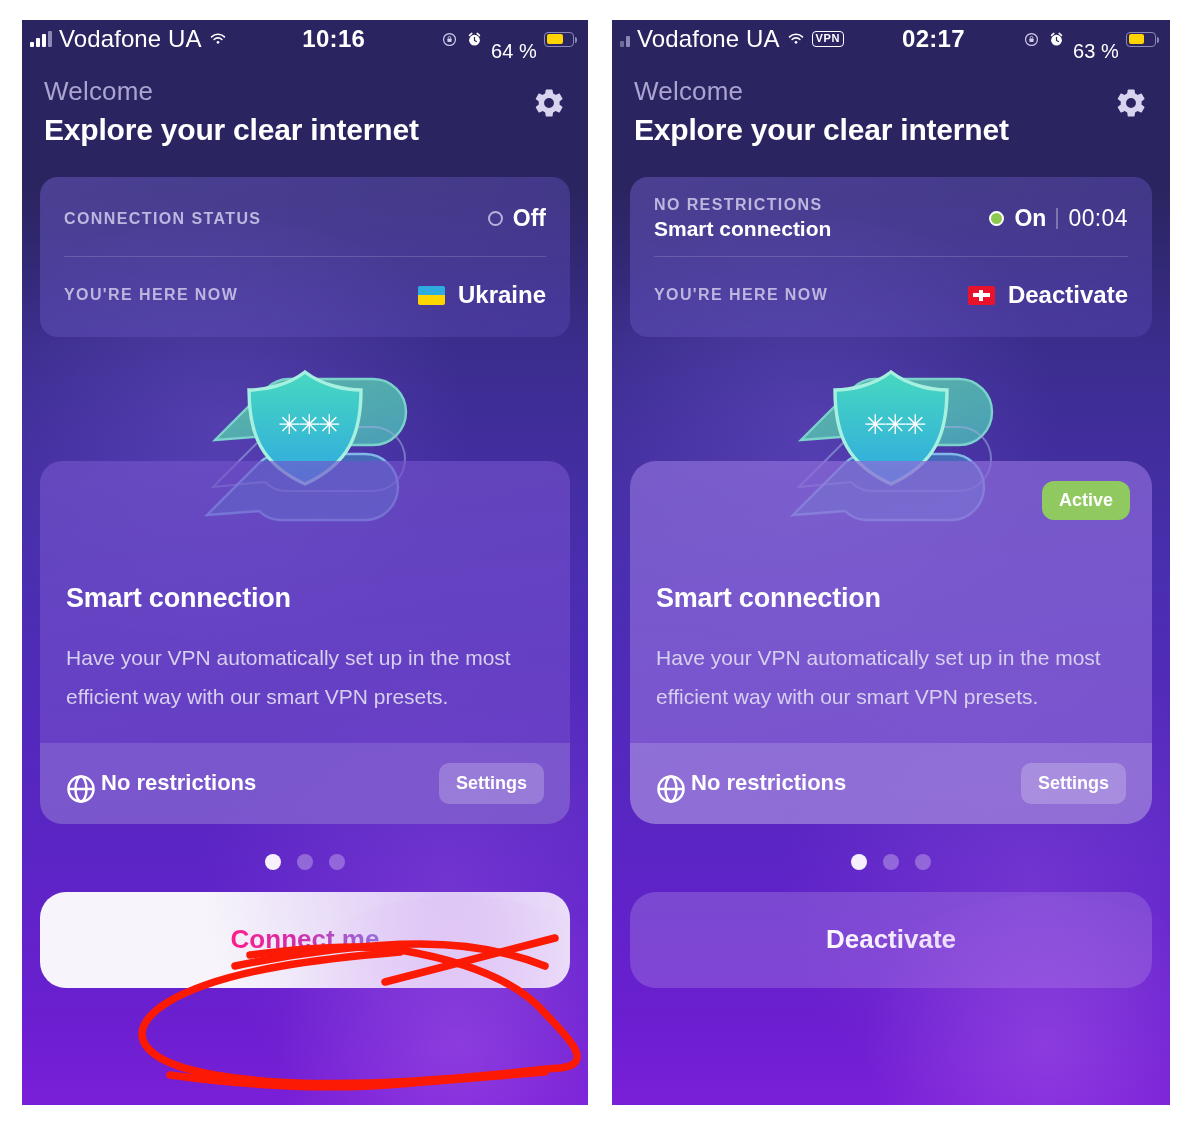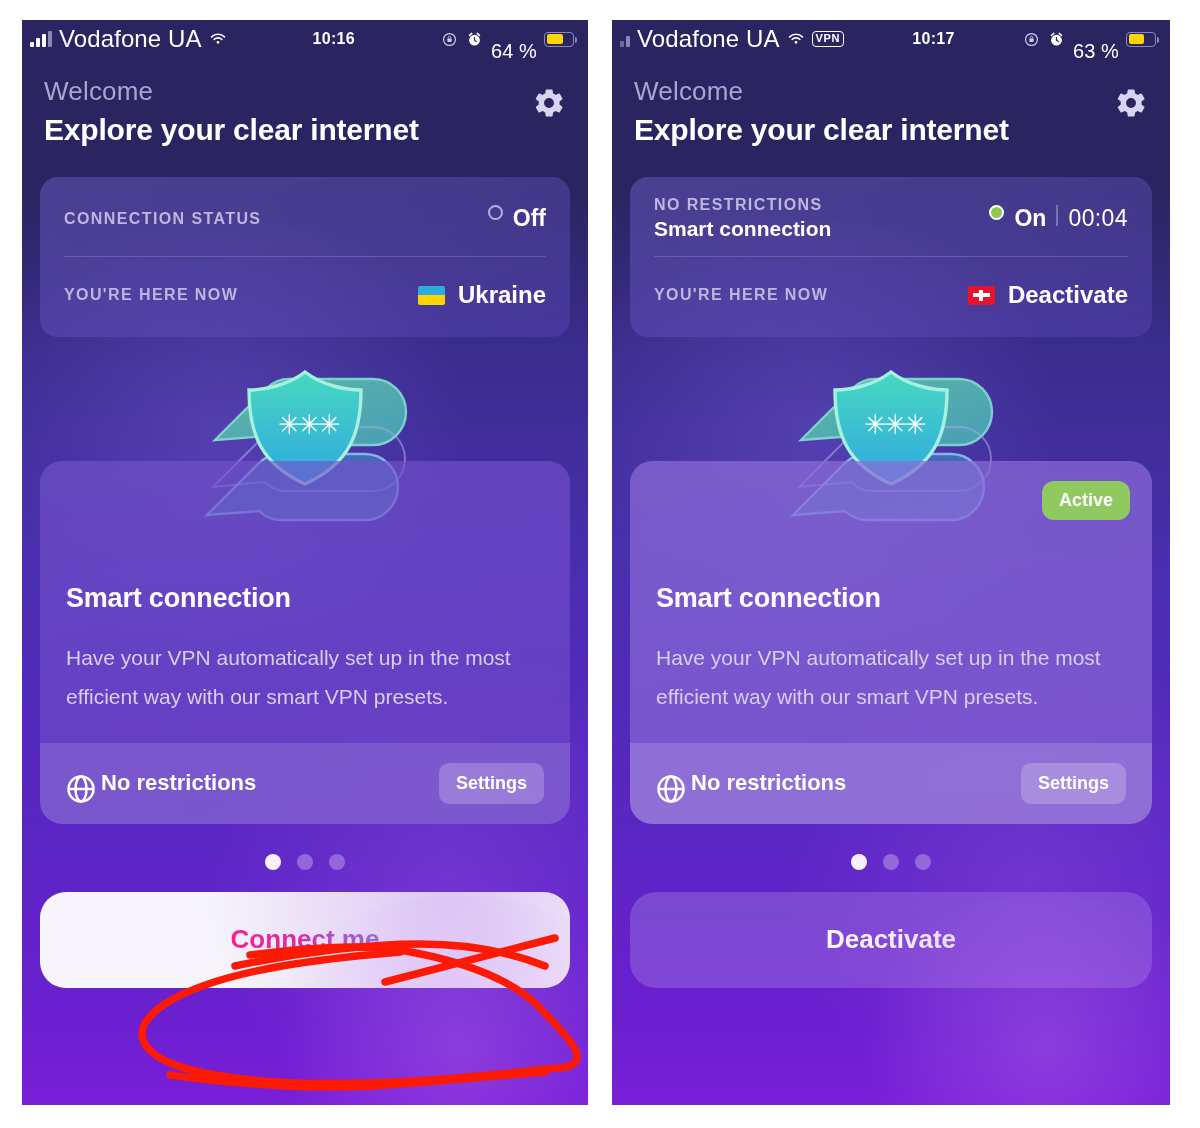--- a/index.html
+++ b/index.html
@@ -45,21 +45,21 @@
     height: 38px;
     display: flex; align-items: center;
     padding: 0 14px 0 8px;
     color: #fff;
     font-size: 20px;
     letter-spacing: .1px;
   }
   .sb-left { display:flex; align-items:center; gap:7px; flex:0 0 auto; }
   .sb-mid  { flex:1 1 auto; display:flex; justify-content:center; }
   .sb-right{ display:flex; align-items:center; gap:7px; flex:0 0 auto; }
-  .sb-time { font-weight: 700; font-size: 16px; letter-spacing:.3px; }
+  .sb-time { font-weight: 700; font-size: 24px; letter-spacing:.3px; }
 
   .bars { display:flex; align-items:flex-end; gap:2px; height:15px; }
   .bars i { display:block; width:4px; background:#fff; border-radius:1px; }
   .bars i:nth-child(1){ height:5px; }
   .bars i:nth-child(2){ height:9px; }
   .bars i:nth-child(3){ height:13px; }
   .bars i:nth-child(4){ height:16px; background:#8b88b5; }
   .bars.dim i:nth-child(1){ background:#6f6c9c; height:6px; }
   .bars.dim i:nth-child(2){ background:#8b88b5; height:11px; }
   .bars.dim i:nth-child(3){ display:none; }
@@ -111,21 +111,21 @@
   .status-row {
     display:flex; align-items:center; justify-content:space-between;
     min-height: 76px;
   }
   .status-row.top { border-bottom:1px solid rgba(255,255,255,.16); }
   .label-caps {
     color:#bdb7e0; font-size:16px; font-weight:600;
     letter-spacing:1.4px;
   }
   .sub-strong { color:#fff; font-size:21px; font-weight:700; margin-top:3px; }
-  .state-wrap { display:flex; gap:10px; }
+  .state-wrap { display:flex; align-items:center; gap:10px; }
   .dot-ring {
     width:15px; height:15px; border-radius:50%;
     border:2px solid #b6b0dc; background:transparent;
   }
   .dot-ring.on { border-color:#ffffff; background:#8dc951; }
   .state-text { color:#fff; font-size:23px; font-weight:700; }
   .divider-v { width:2px; height:21px; background:rgba(255,255,255,.30); }
   .timer { color:#fff; font-size:23px; font-weight:400; letter-spacing:.4px; }
 
   .country { display:flex; align-items:center; gap:13px; }
@@ -146,20 +146,21 @@
   
   .feature-card {
     position:relative;
     margin: -108px 18px 0 18px;
     border-radius: 22px;
     overflow: hidden;
     background: linear-gradient(165deg, rgba(116,86,204,.62), rgba(106,64,198,.80));
   }
   .feature-card.lighter {
     background: linear-gradient(165deg, rgba(140,110,216,.70), rgba(126,88,208,.86));
+    border-radius: 26px;
   }
   .fc-body { padding: 122px 26px 0 26px; }
   .fc-title { color:#fff; font-size:27px; font-weight:700; letter-spacing:-.2px; }
   .fc-desc {
     color:#d6d0ee; font-size:21px; line-height:1.87; margin-top:24px;
     max-width: 480px;
   }
   .fc-footer {
     margin-top: 26px;
     background: rgba(255,255,255,.13);
@@ -369,21 +370,21 @@
         <span class="icn">
           <svg viewBox="0 0 24 24" width="18" height="18">
               <path d="M12 18.2a1.8 1.8 0 1 0 0-3.6 1.8 1.8 0 0 0 0 3.6z" fill="#fff"></path>
               <path d="M6.8 12.6a7.4 7.4 0 0 1 10.4 0" stroke="#fff" stroke-width="2.1" fill="none" stroke-linecap="round"></path>
               <path d="M3.4 9.2a12.2 12.2 0 0 1 17.2 0" stroke="#fff" stroke-width="2.1" fill="none" stroke-linecap="round"></path>
             </svg>
         </span>
         <span class="vpn-badge">VPN</span>
       </div>
       <div class="sb-mid">
-        <span class="sb-time">10:17</span>
+        <span class="sb-time">02:17</span>
       </div>
       <div class="sb-right">
         <span class="icn">
           <svg viewBox="0 0 24 24" width="17" height="17">
               <circle cx="12" cy="12" r="8.4" stroke="#cfcbe8" stroke-width="1.7" fill="none"></circle>
               <rect x="9" y="10.6" width="6" height="5" rx="1" fill="#cfcbe8"></rect>
               <path d="M10.2 10.6V9.4a1.8 1.8 0 0 1 3.6 0v1.2" stroke="#cfcbe8" stroke-width="1.3" fill="none"></path>
             </svg>
         </span>
         <span class="icn">

